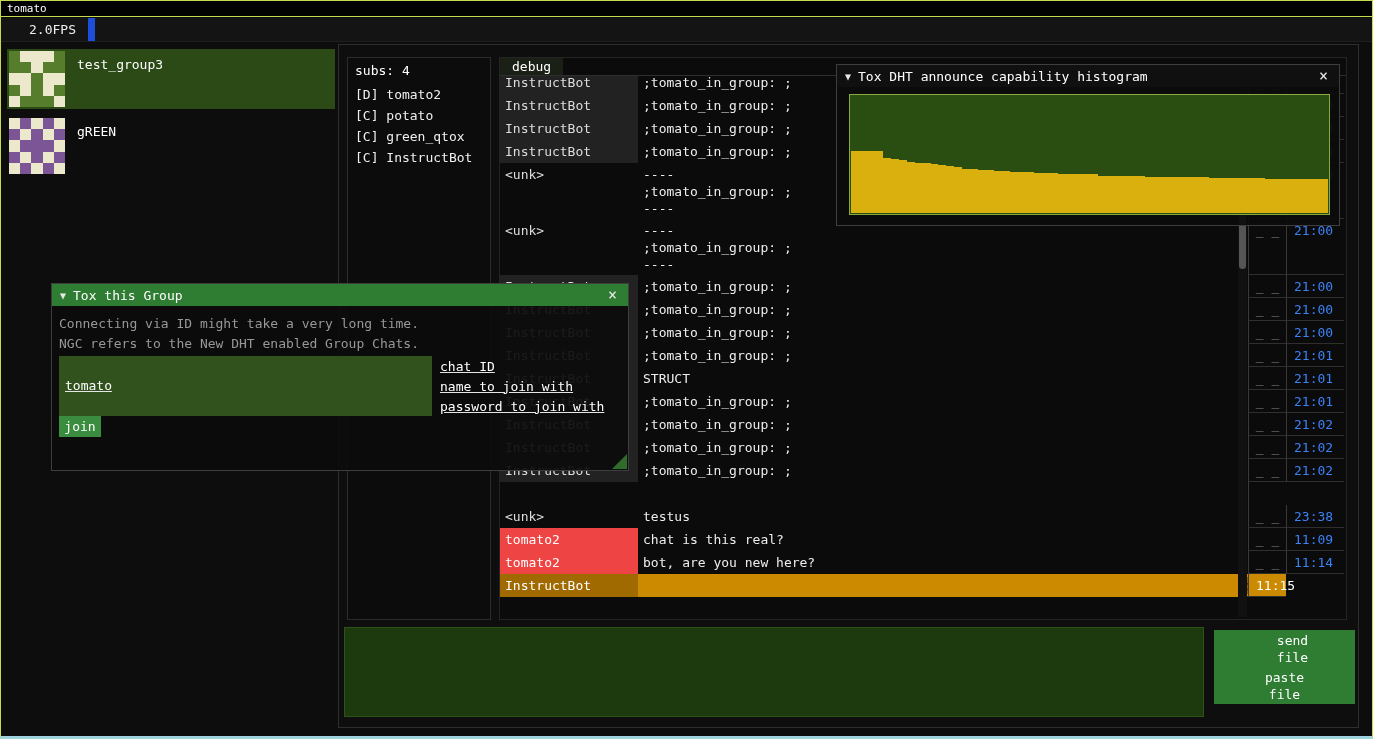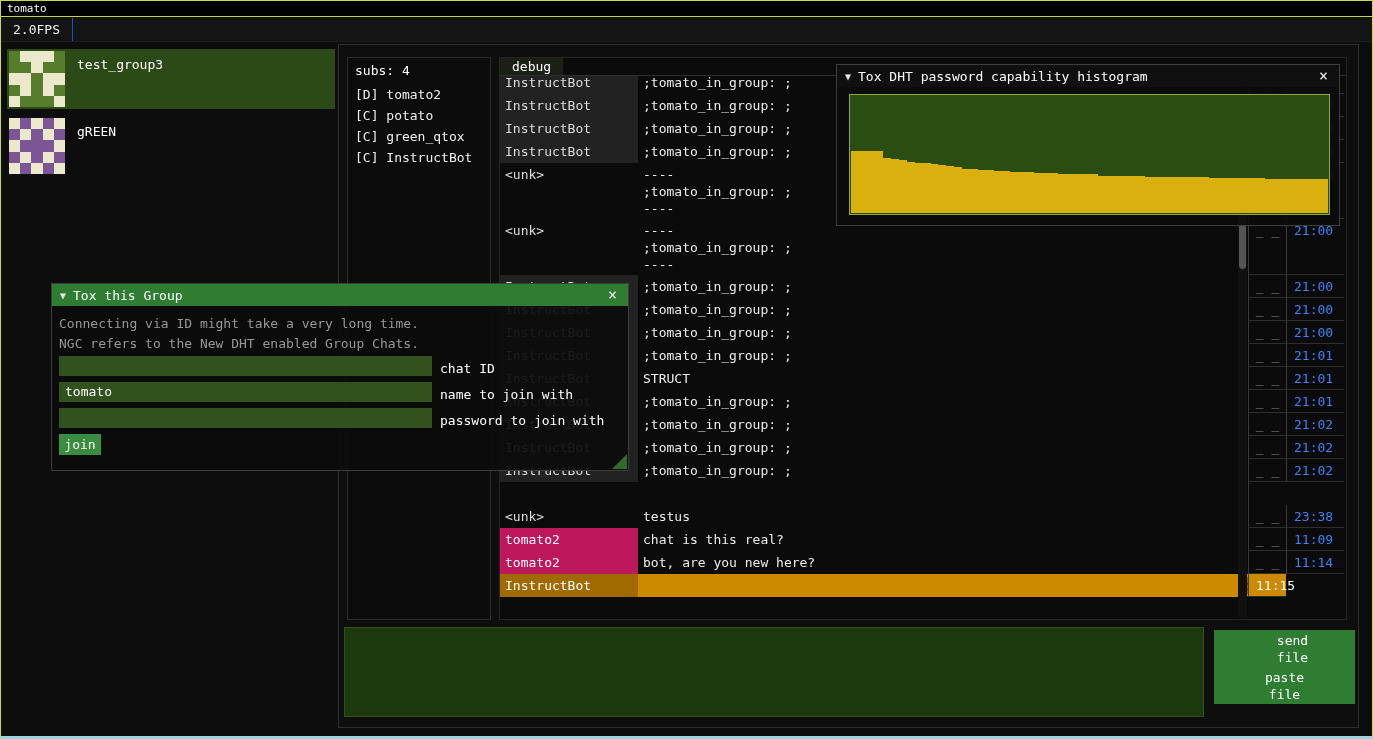--- a/index.html
+++ b/index.html
@@ -7,21 +7,21 @@
   body { font-family:"DejaVu Sans Mono","Liberation Mono",monospace; font-size:13px; color:#e6e6e6; }
 
   .app { position:relative; width:1373px; height:739px; background:#0d0d0d; overflow:hidden;
          border:1px solid #c6d94f; border-bottom:3px solid #9fd3e0; }
 
   
   .titlebar { position:absolute; left:0; top:0; right:0; height:16px; background:#020202;
               border-bottom:1px solid #c6d94f; font-size:11px; line-height:15px; padding-left:6px; color:#fff; }
   .menubar { position:absolute; left:0; top:17px; right:0; height:24px; background:#141414;
              display:flex; align-items:stretch; border-bottom:1px solid #1f1f1f; }
-  .fps { padding:0 12px; line-height:23px; border-right:1px solid #1d4ed8; color:#efefef; }
+  .fps { padding:0 12px; line-height:23px; border-right:7px solid #1d4ed8; color:#efefef;margin-left:16px; }
   .menu-item { padding:0 15px; line-height:23px; border-right:1px solid #262626; color:#efefef; cursor:default; }
 
   
   .sidebar { position:absolute; left:2px; top:43px; width:334px; bottom:4px; background:#0d0d0d; }
   .group { display:flex; align-items:flex-start; height:60px; margin:5px 2px 7px 4px; }
   .group.selected { background:#2b4a16; }
   .avatar { width:56px; height:56px; margin:2px; display:grid; grid-template-columns:repeat(5,1fr); grid-template-rows:repeat(5,1fr); }
   .px { display:block; }
   .group-label { margin:8px 0 0 10px; color:#fff; }
 
@@ -42,21 +42,21 @@
   .crow.tall { min-height:56px; }
   .cell { line-height:17px; }
   .cell.name { padding:3px 4px 0 5px; color:#ddd; white-space:nowrap; overflow:hidden; }
   .cell.msg { padding:3px 5px 0 5px; color:#ededed; white-space:pre-line; }
   .cell.flags { padding:3px 0 0 0; color:#8a8a8a; text-align:center; }
   .cell.time { padding:3px 0 0 7px; color:#3b82f6; }
   .cell.flags, .cell.time { border-left:1px solid #3a3a3a; }
   .cell.bb { border-bottom:1px solid #2f2f2f; }
 
   .crow.instruct .name { background:#222222; }
-  .crow.tomato .name { background:#be185d; color:#fff; }
+  .crow.tomato .name { background:#ef4444; color:#fff; }
   .crow.date .msg { color:#8f8f8f; }
   .crow.highlight .name  { background:#a06a00; color:#fff; }
   .crow.highlight .msg   { background:#cb8a00; color:#fff; }
   .crow.highlight .spacer{ background:#cb8a00; }
   .crow.highlight .flags { background:#cb8a00; }
   .crow.highlight .time  { background:#cb8a00; color:#fff; }
   .flag-chip { display:inline-block; padding:0 4px; background:#8f5f00; color:#30200a; }
 
   .scrollbar { position:absolute; left:738px; top:18px; bottom:2px; width:9px; background:#111; }
   .thumb { position:absolute; left:1px; right:1px; top:50px; height:143px; background:#555; border-radius:4px; }
@@ -76,21 +76,21 @@
   .win-title.green { background:#2e7d32; }
 
   .hist { left:835px; top:63px; width:504px; height:162px; z-index:20; }
   .plot { position:absolute; left:12px; right:9px; top:29px; bottom:10px; background:rgba(46,84,19,0.9); border:1px solid #8aa93f; }
   .bars { position:absolute; inset:1px; display:flex; align-items:flex-end; }
   .bar { flex:1 1 0; background:#d9b00e; }
 
   .join { left:50px; top:282px; width:578px; height:188px; z-index:30; }
   .join-body { padding:8px 7px; }
   .hint { color:#989898; line-height:20px; }
-  .frow { display:flex; align-items:flex-end; margin-top:0; margin-bottom:6px; }
+  .frow { display:flex; align-items:center; margin-top:0; margin-bottom:0;text-decoration:underline; }
   .frow:first-of-type { margin-top:2px; }
   .finput { width:373px; height:20px; background:#31511d; color:#fff; padding:0 6px; line-height:20px; }
   .flabel { margin-left:8px; color:#fff; }
   .join-btn { display:inline-block; margin-top:0; width:42px; height:21px; background:#3a8d3f; border:none; color:#fff;
               font-family:inherit; font-size:13px; line-height:20px; text-align:center; cursor:default; }
   .grip { position:absolute; right:1px; bottom:1px; width:0; height:0;
           border-style:solid; border-width:0 0 15px 15px; border-color:transparent transparent #2f6b2a transparent; }
 </style>
 </head>
 <body>
@@ -338,21 +338,21 @@
     <div class="compose"></div>
     <button class="filebtn send">send
 file</button>
     <button class="filebtn paste">paste
 file</button>
   </div>
 
   <div class="win hist">
     <div class="win-title dark">
       <span class="tri">▼</span>
-      <span>Tox DHT password capability histogram</span>
+      <span>Tox DHT announce capability histogram</span>
       <span class="close">×</span>
     </div>
     <div class="plot">
       <div class="bars" id="hist-bars">
           <div class="bar" style="height: 53%;"></div>
           <div class="bar" style="height: 53%;"></div>
           <div class="bar" style="height: 53%;"></div>
           <div class="bar" style="height: 53%;"></div>
           <div class="bar" style="height: 47%;"></div>
           <div class="bar" style="height: 46%;"></div>

